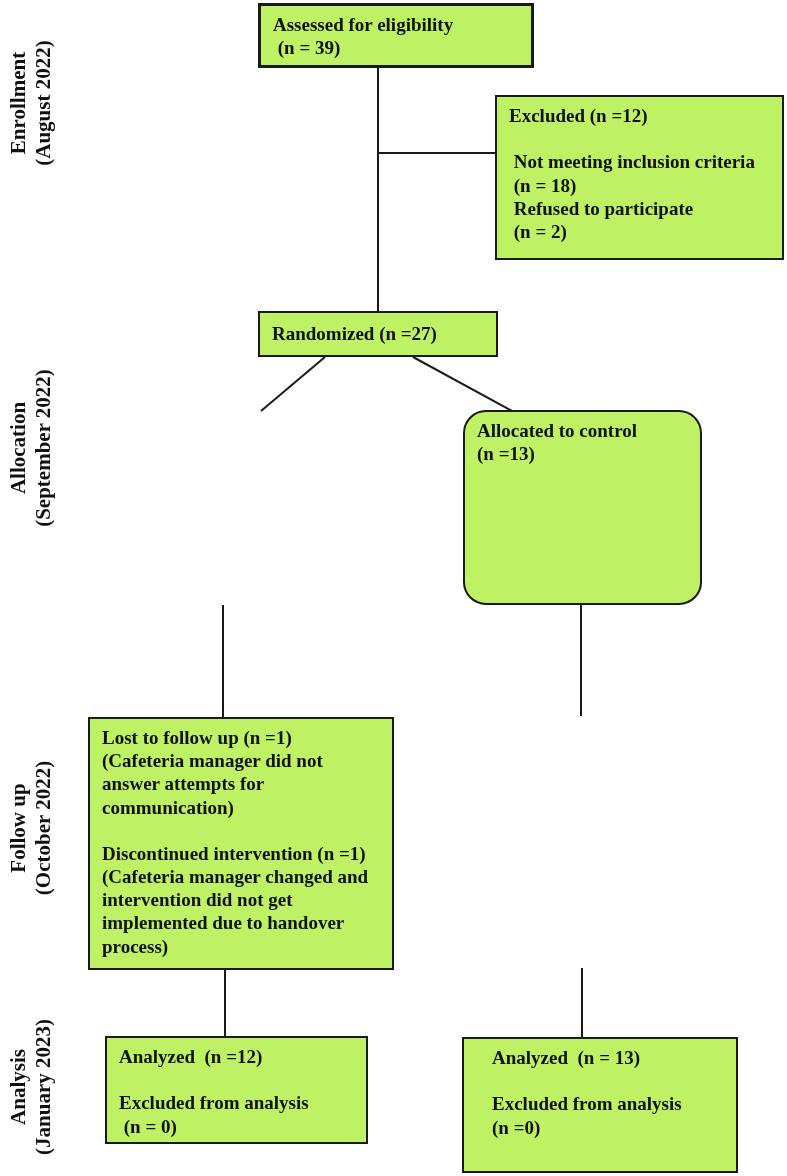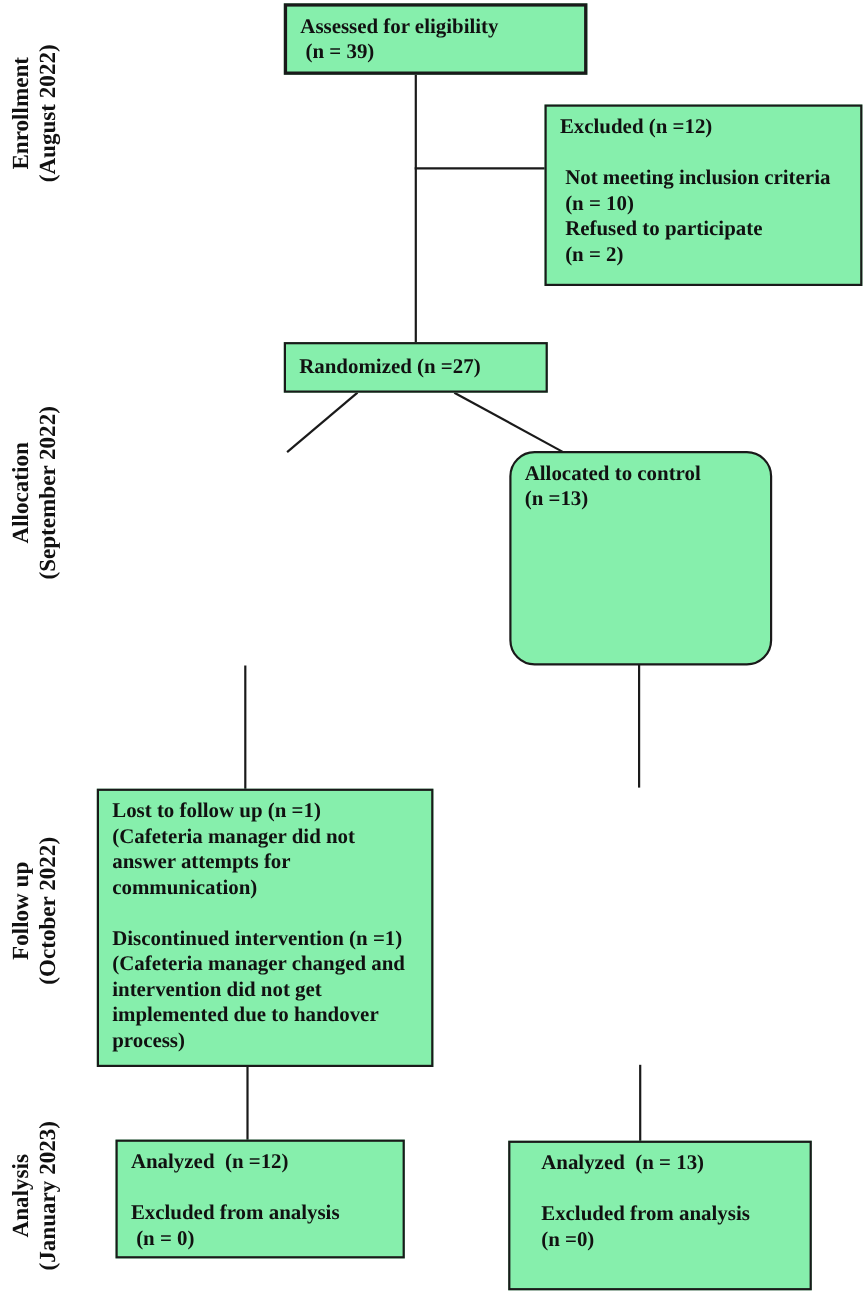--- a/index.html
+++ b/index.html
@@ -20,21 +20,21 @@
     position: absolute;
     left: 0;
     top: 0;
     width: 787px;
     height: 1176px;
   }
   .box {
     position: absolute;
     box-sizing: border-box;
     border: 2px solid #1a1a1a;
-    background: #86efac;
+    background: #bef264;
     font-weight: bold;
     font-size: 19px;
     line-height: 1.22;
     padding: 7px 8px 4px 12px;
     white-space: pre-wrap;
   }
   .box.thick {
     border-width: 3px;
   }
   .stage-label {
@@ -78,21 +78,21 @@
 (October 2022)</div>
   <div class="stage-label" style="left:-89px; top:1059px;">Analysis
 (January 2023)</div>
 
   <div class="box thick" style="left:258px; top:3px; width:276px; height:65px;">Assessed for eligibility
  (n = 39)</div>
 
   <div class="box" style="left:495px; top:95px; width:289px; height:165px;">Excluded (n =12)
 
  Not meeting inclusion criteria
- (n = 10)
+ (n = 18)
  Refused to participate
  (n = 2)</div>
 
   <div class="box" style="left:258px; top:311px; width:240px; height:46px; padding-top:9px;">Randomized (n =27)</div>
 
 
   <div class="box" style="left:463px; top:410px; width:239px; height:195px;border-radius:23px;">Allocated to control
 (n =13)</div>
 
   <div class="box" style="left:88px; top:717px; width:306px; height:253px;">Lost to follow up (n =1)

